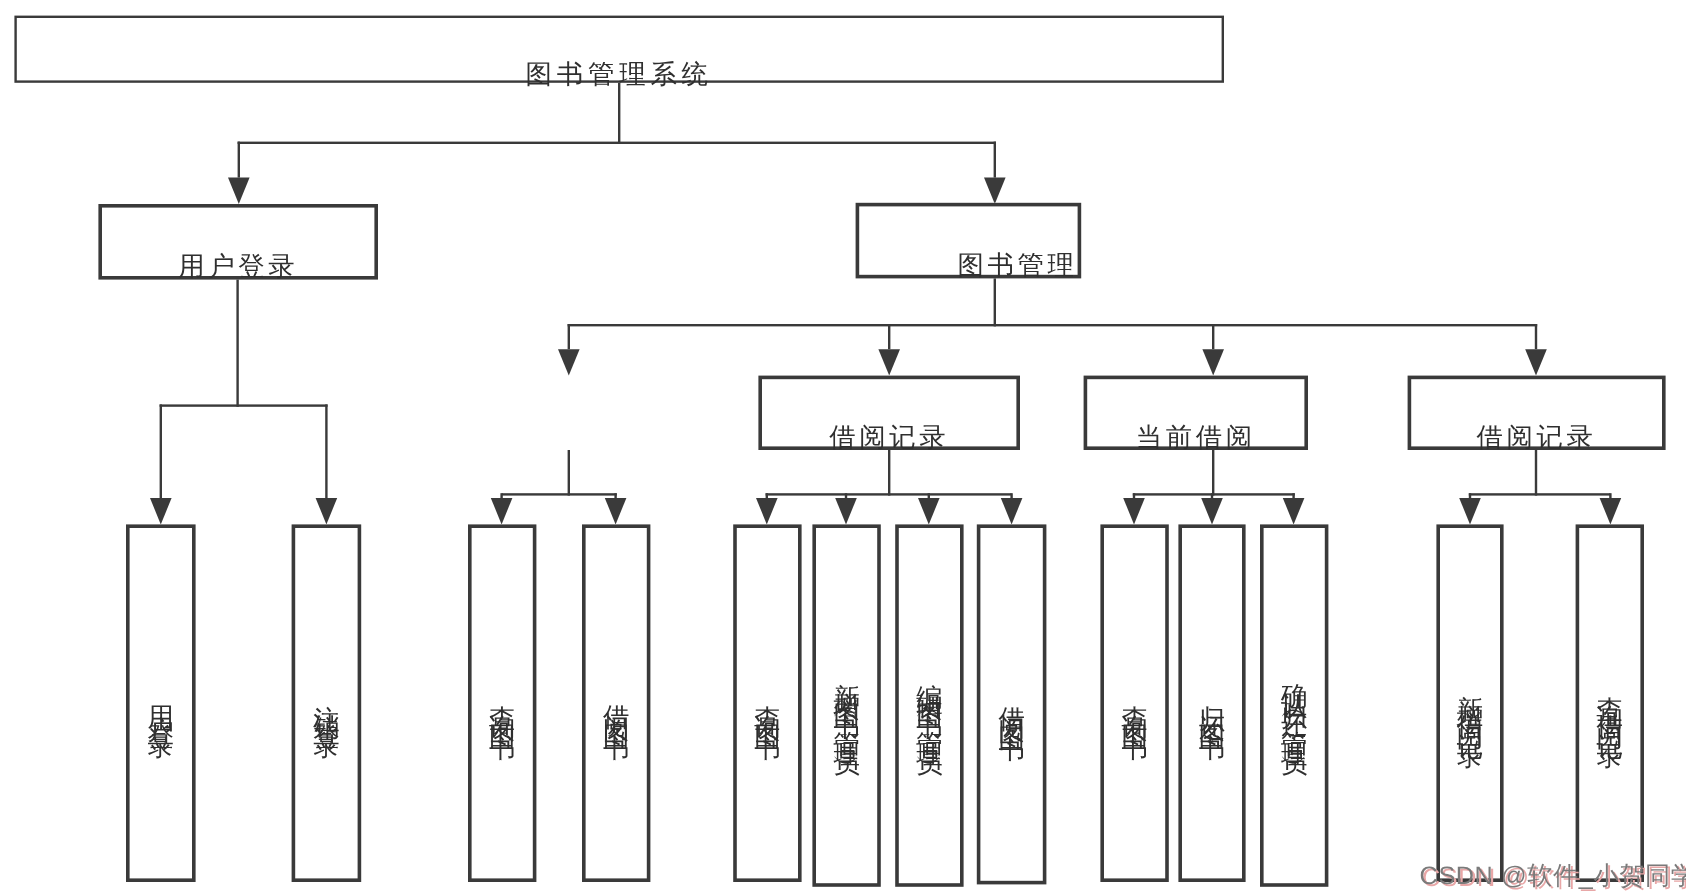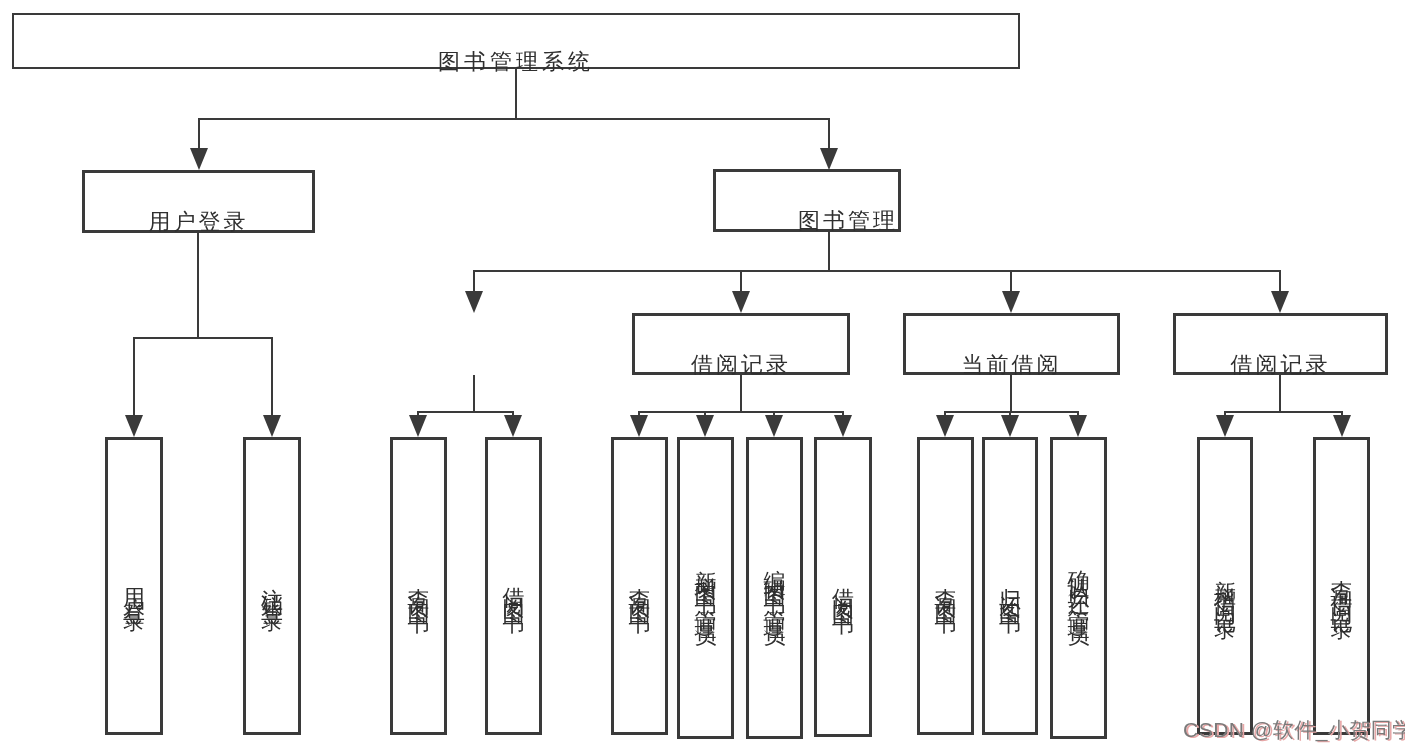--- a/index.html
+++ b/index.html
@@ -64,21 +64,21 @@
   <div class="vline" style="left:828px;top:232px;height:40px;"></div>
   <div class="hline" style="left:473px;top:270px;width:808px;"></div>
   <div class="arrow" style="left:473px;top:270px;height:21px;"></div>
   <div class="arrow" style="left:740px;top:270px;height:21px;"></div>
   <div class="arrow" style="left:1010px;top:270px;height:21px;"></div>
   <div class="arrow" style="left:1279px;top:270px;height:21px;"></div>
 
   <div class="box" style="left:632px;top:313px;width:218px;height:62px;">
     <span class="hlabel">借阅记录</span>
   </div>
-  <div class="box" style="left:903px;top:313px;width:217px;height:62px;">
+  <div class="box" style="left:903px;top:313px;width:187px;height:62px;">
     <span class="hlabel">当前借阅</span>
   </div>
   <div class="box" style="left:1173px;top:313px;width:215px;height:62px;">
     <span class="hlabel">借阅记录</span>
   </div>
 
   <div class="vline" style="left:473px;top:375px;height:38px;"></div>
   <div class="vline" style="left:740px;top:375px;height:38px;"></div>
   <div class="vline" style="left:1010px;top:375px;height:38px;"></div>
   <div class="vline" style="left:1279px;top:375px;height:38px;"></div>

